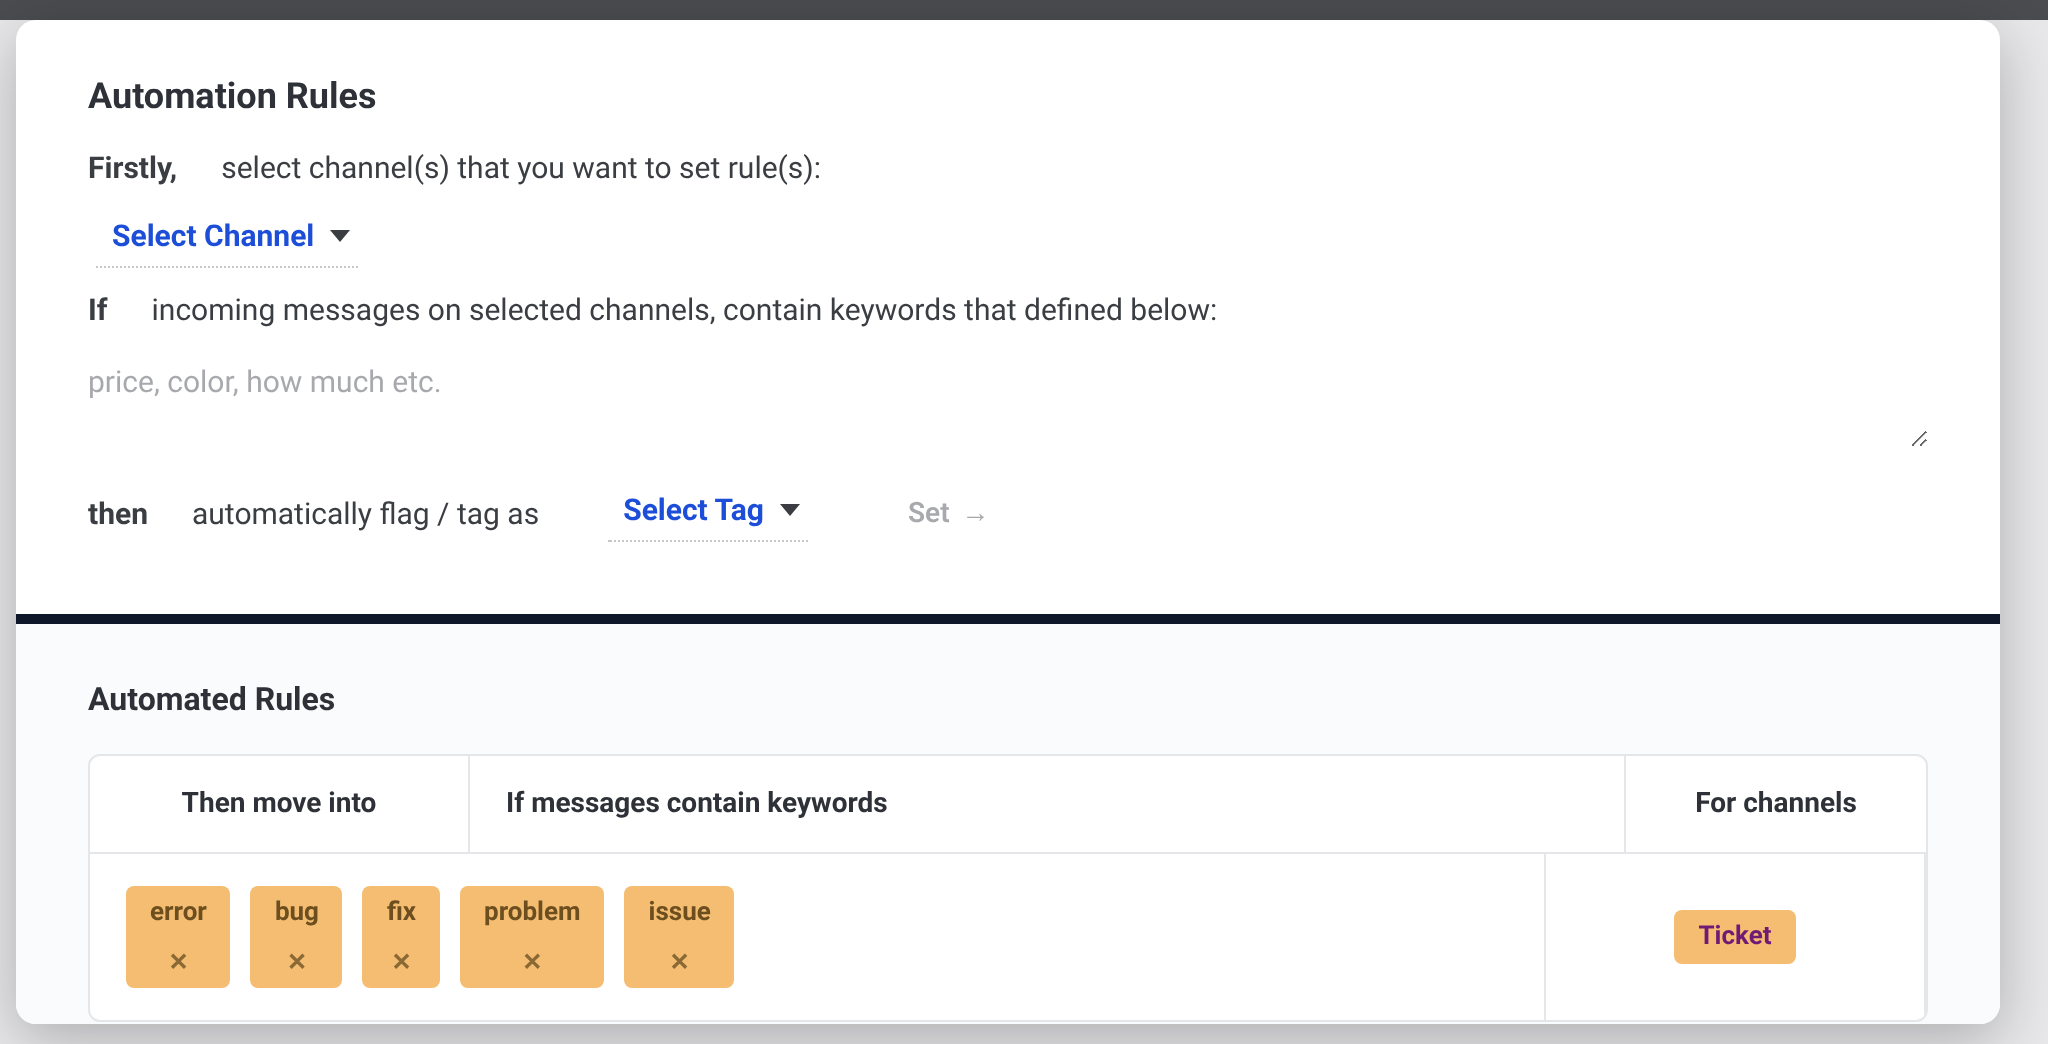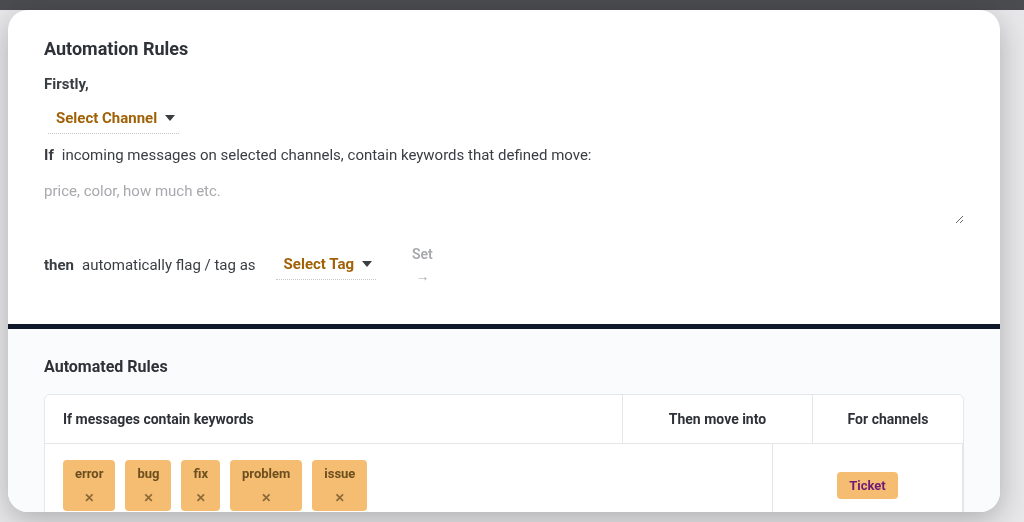--- a/index.html
+++ b/index.html
@@ -22,51 +22,51 @@
       height: 10px;
       background: #4a4c50;
     }
     .modal {
       position: absolute;
       top: 10px;
       left: 8px;
       right: 24px;
       bottom: 10px;
       background: #fff;
-      border-radius: 20px;
+      border-radius: 10px;
       box-shadow: 0 8px 30px rgba(0,0,0,0.25);
       overflow: hidden;
     }
     .section-top {
       padding: 28px 36px 24px 36px;
     }
     .title {
       font-size: 18px;
       font-weight: 700;
       color: #2e3238;
       margin-bottom: 16px;
     }
     .line {
       font-size: 15px;
       color: #3a3d42;
       margin-bottom: 12px;
       display: flex;
       align-items: center;
       flex-wrap: wrap;
-      gap: 8px;
+      gap: 22px;
     }
     .line .bold { font-weight: 700; }
     .dropdown {
       display: inline-flex;
       align-items: center;
       gap: 8px;
       padding: 4px 4px 6px 8px;
       margin-left: 4px;
       font-weight: 700;
-      color: #a16207;
+      color: #1d4ed8;
       font-size: 15px;
       border-bottom: 1px dotted #c7c7c9;
       cursor: pointer;
     }
     .caret-down {
       width: 0; height: 0;
       border-left: 5px solid transparent;
       border-right: 5px solid transparent;
       border-top: 6px solid #3a3d42;
     }
@@ -91,21 +91,20 @@
     .set-btn {
       display: inline-flex;
       align-items: center;
       gap: 6px;
       color: #a7a9ad;
       font-size: 14px;
       font-weight: 600;
       padding: 4px 10px;
       margin-left: 18px;
       cursor: pointer;
-      flex-direction: column;
     }
     .arrow-right {
       font-size: 14px;
       color: #a7a9ad;
     }
     .section-bottom {
       background: #fafbfc;
       border-top: 5px solid #0f172a;
       padding: 28px 36px 26px 36px;
     }
@@ -191,32 +190,33 @@
   <div class="topbar"></div>
 </div>
 
 <div class="modal">
 
   <div class="section-top">
     <div class="title">Automation Rules</div>
 
     <div class="line">
       <span class="bold">Firstly,</span>
+      <span>select channel(s) that you want to set rule(s):</span>
     </div>
 
     <div class="line">
       <div class="dropdown">
         <span>Select Channel</span>
         <span class="caret-down"></span>
       </div>
     </div>
 
     <div class="line">
       <span class="bold">If</span>
-      <span>incoming messages on selected channels, contain keywords that defined move:</span>
+      <span>incoming messages on selected channels, contain keywords that defined below:</span>
     </div>
 
     <div class="textarea-wrap">
       <textarea class="keywords-input" placeholder="price, color, how much etc." style=""></textarea>
     </div>
 
     <div class="line">
       <span class="bold">then</span>
       <span>automatically flag / tag as</span>
       <div class="dropdown" style="margin-left:12px;">
@@ -228,22 +228,22 @@
         <span class="arrow-right">→</span>
       </div>
     </div>
   </div>
 
   <div class="section-bottom">
     <div class="sub-title">Automated Rules</div>
 
     <div class="rules-table">
       <div class="rules-row rules-header">
+        <div class="cell cell-move">Then move into</div>
         <div class="cell cell-keywords">If messages contain keywords</div>
-        <div class="cell cell-move">Then move into</div>
         <div class="cell cell-channels">For channels</div>
       </div>
 
       <div class="rules-row">
         <div class="cell cell-keywords">
           <span class="tag">
             <span>error</span>
             <span class="tag-x">✕</span>
           </span>
           <span class="tag">

